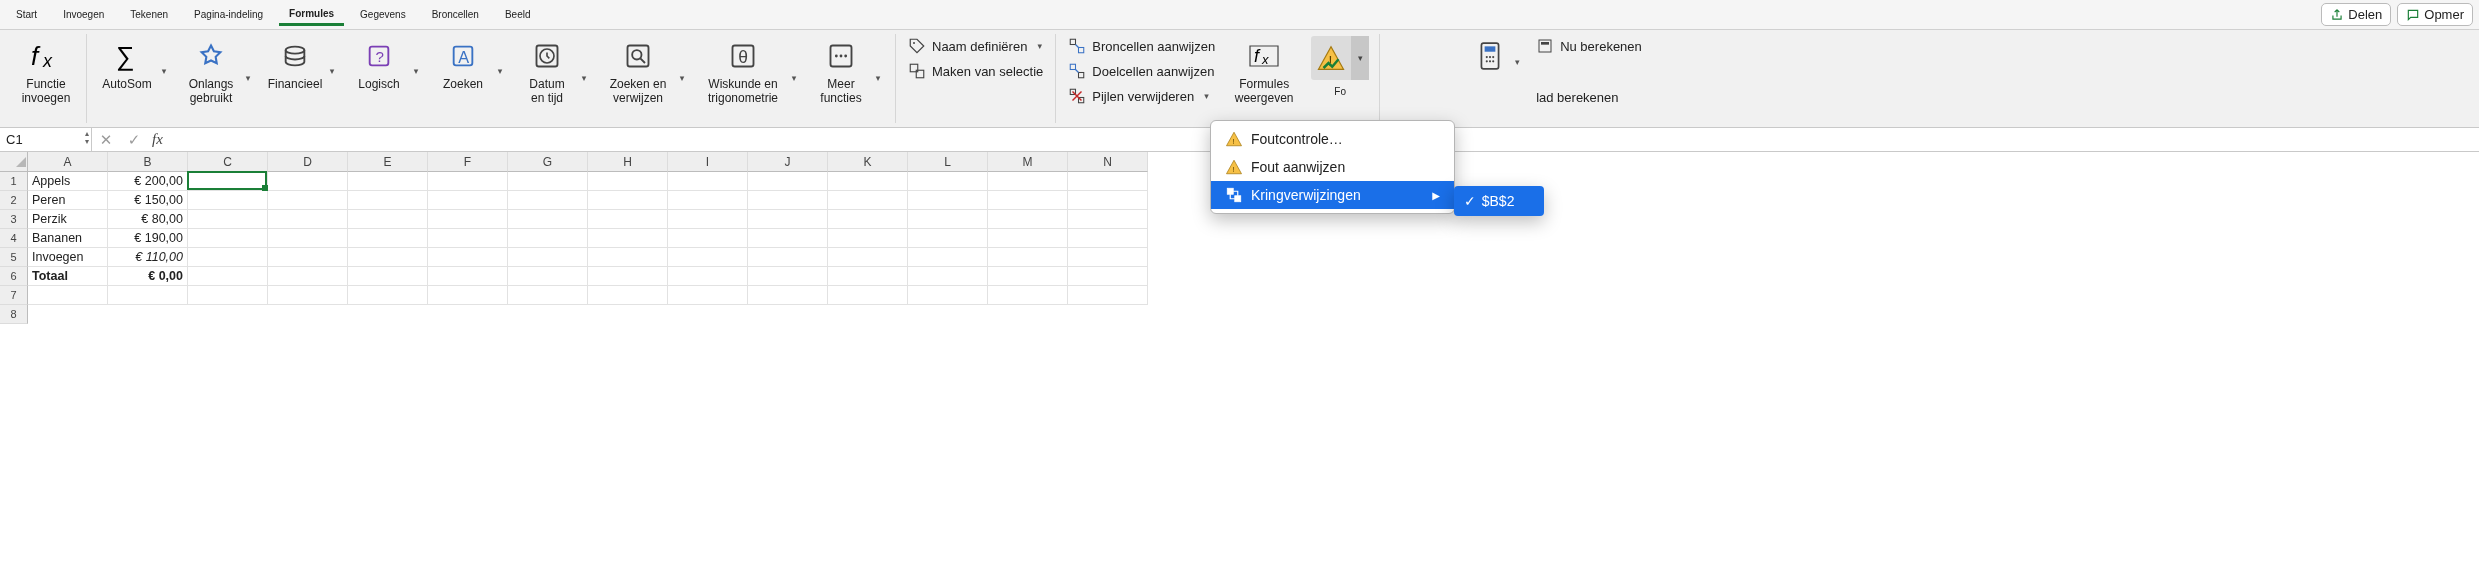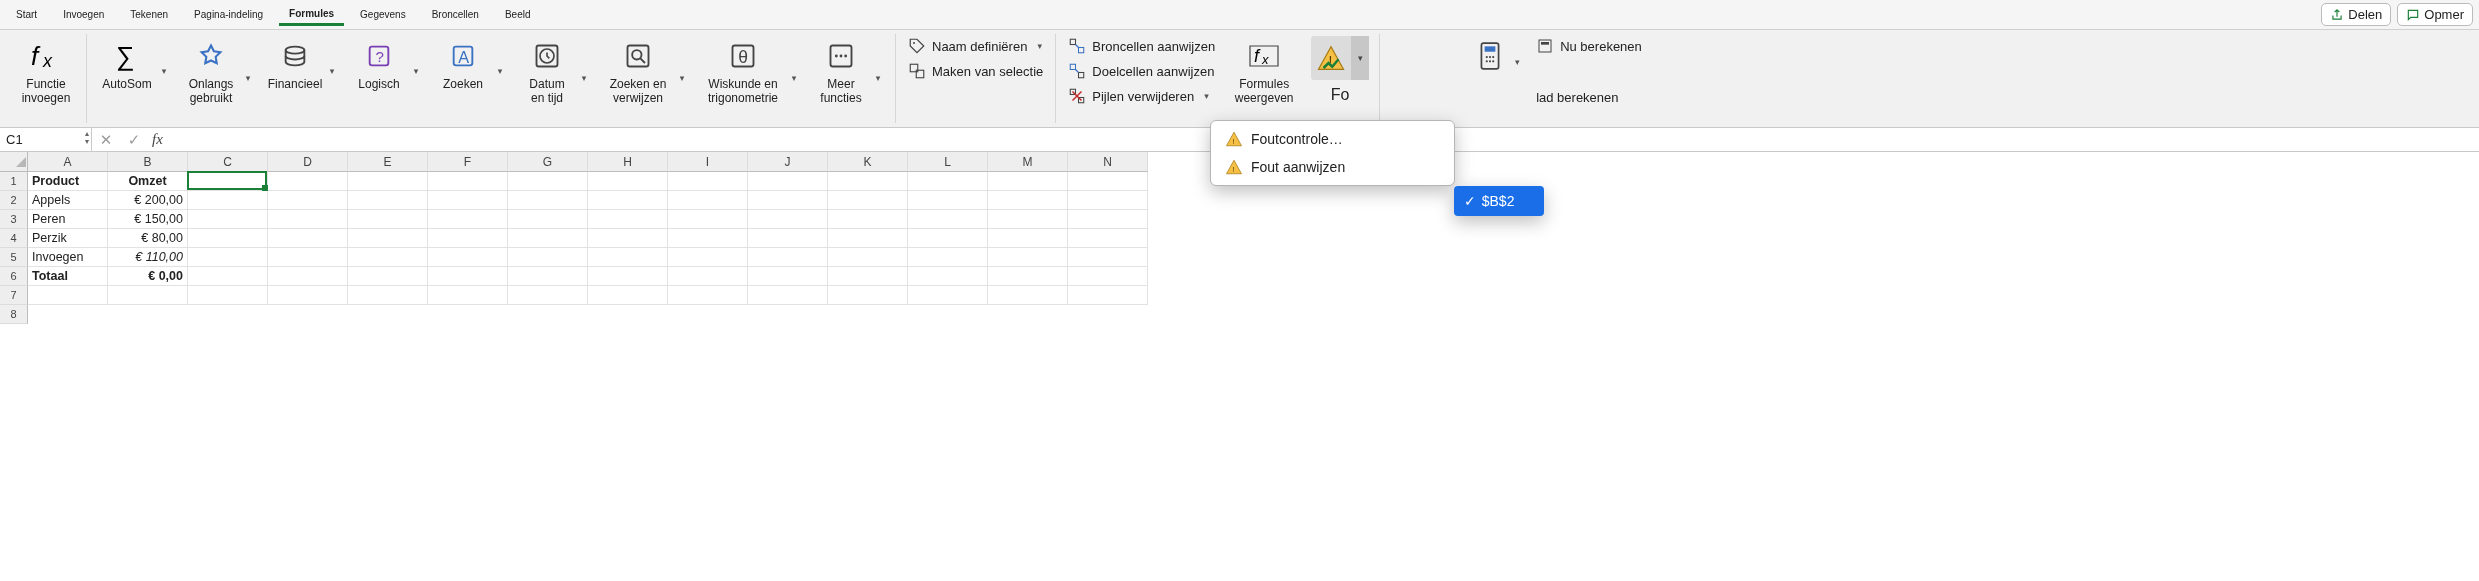--- a/index.html
+++ b/index.html
@@ -398,21 +398,21 @@
       <div class="errchk-wrap">
         <div class="errchk-main">
           <svg width="30" height="30" viewBox="0 0 24 24">
               <path d="M12 3L2 21h20z" fill="#f6c046" stroke="#a57a12" stroke-width="1"></path>
               <text x="10" y="18" font-size="11" fill="#5a4200">!</text>
               <path d="M6 20l4-4 3 3 5-6" fill="none" stroke="#1a7f37" stroke-width="2"></path>
             </svg>
         </div>
         <div class="errchk-caret">▾</div>
       </div>
-      <div class="lbl" style="font-size:16px;margin-top:6px">Fo</div>
+      <div class="lbl" style="font-size:10px;margin-top:6px">Fo</div>
     </div>
   </div>
 
   <div style="flex:0 0 80px"></div>
 
   <div class="grp" style="border-right:none">
     <div style="display:flex">
       <div class="btn-lg" style="width:40px">
         <div class="icon-slot">
           <svg width="26" height="30" viewBox="0 0 24 28">
@@ -456,20 +456,31 @@
       <span>Foutcontrole…</span>
     </div>
     <div class="menu-item">
       <span>
         <svg width="18" height="18" viewBox="0 0 24 24">
             <path d="M12 3L2 21h20z" fill="#f6c046" stroke="#a57a12"></path>
             <text x="10" y="18" font-size="10" fill="#5a4200">!</text>
           </svg>
       </span>
       <span>Fout aanwijzen</span>
+    </div>
+    <div class="menu-item sel">
+      <span>
+        <svg width="18" height="18" viewBox="0 0 24 24">
+            <rect x="3" y="3" width="8" height="8" fill="#fff" stroke="#fff"></rect>
+            <rect x="13" y="13" width="8" height="8" fill="#fff" stroke="#fff"></rect>
+            <path d="M7 11v6h6M17 13V7h-6" stroke="#fff" stroke-width="1.6" fill="none"></path>
+          </svg>
+      </span>
+      <span>Kringverwijzingen</span>
+      <span class="arrow">▶</span>
     </div>
   </div>
 
   <div class="submenu">
     <div class="submenu-item">
       <span>✓</span>
       <span>$B$2</span>
     </div>
   </div>
 </div>
@@ -515,36 +526,20 @@
         <div class="colhdr" style="width: 80px;">H</div>
         <div class="colhdr" style="width: 80px;">I</div>
         <div class="colhdr" style="width: 80px;">J</div>
         <div class="colhdr" style="width: 80px;">K</div>
         <div class="colhdr" style="width: 80px;">L</div>
         <div class="colhdr" style="width: 80px;">M</div>
         <div class="colhdr" style="width: 80px;">N</div>
       </div>
     <div class="gridbody" id="gridbody">
       <div class="active-outline" id="active-outline" style="left: 159px; top: -1px; width: 80px; height: 19px;"></div>
-    <div class="row">
-          <div class="cell bold" style="width: 80px;">Product</div>
-          <div class="cell bold center" style="width: 80px;">Omzet</div>
-          <div class="cell" style="width: 80px;"></div>
-          <div class="cell" style="width: 80px;"></div>
-          <div class="cell" style="width: 80px;"></div>
-          <div class="cell" style="width: 80px;"></div>
-          <div class="cell" style="width: 80px;"></div>
-          <div class="cell" style="width: 80px;"></div>
-          <div class="cell" style="width: 80px;"></div>
-          <div class="cell" style="width: 80px;"></div>
-          <div class="cell" style="width: 80px;"></div>
-          <div class="cell" style="width: 80px;"></div>
-          <div class="cell" style="width: 80px;"></div>
-          <div class="cell" style="width: 80px;"></div>
-        </div>
         <div class="row">
           <div class="cell" style="width: 80px;">Appels</div>
           <div class="cell right" style="width: 80px;">€ 200,00</div>
           <div class="cell" style="width: 80px;"></div>
           <div class="cell" style="width: 80px;"></div>
           <div class="cell" style="width: 80px;"></div>
           <div class="cell" style="width: 80px;"></div>
           <div class="cell" style="width: 80px;"></div>
           <div class="cell" style="width: 80px;"></div>
           <div class="cell" style="width: 80px;"></div>
@@ -580,20 +575,36 @@
           <div class="cell" style="width: 80px;"></div>
           <div class="cell" style="width: 80px;"></div>
           <div class="cell" style="width: 80px;"></div>
           <div class="cell" style="width: 80px;"></div>
           <div class="cell" style="width: 80px;"></div>
           <div class="cell" style="width: 80px;"></div>
           <div class="cell" style="width: 80px;"></div>
           <div class="cell" style="width: 80px;"></div>
         </div>
         <div class="row">
+          <div class="cell" style="width: 80px;">Bananen</div>
+          <div class="cell right" style="width: 80px;">€ 190,00</div>
+          <div class="cell" style="width: 80px;"></div>
+          <div class="cell" style="width: 80px;"></div>
+          <div class="cell" style="width: 80px;"></div>
+          <div class="cell" style="width: 80px;"></div>
+          <div class="cell" style="width: 80px;"></div>
+          <div class="cell" style="width: 80px;"></div>
+          <div class="cell" style="width: 80px;"></div>
+          <div class="cell" style="width: 80px;"></div>
+          <div class="cell" style="width: 80px;"></div>
+          <div class="cell" style="width: 80px;"></div>
+          <div class="cell" style="width: 80px;"></div>
+          <div class="cell" style="width: 80px;"></div>
+        </div>
+        <div class="row">
           <div class="cell" style="width: 80px;">Invoegen</div>
           <div class="cell right" style="width: 80px; font-style: italic;">€ 110,00</div>
           <div class="cell" style="width: 80px;"></div>
           <div class="cell" style="width: 80px;"></div>
           <div class="cell" style="width: 80px;"></div>
           <div class="cell" style="width: 80px;"></div>
           <div class="cell" style="width: 80px;"></div>
           <div class="cell" style="width: 80px;"></div>
           <div class="cell" style="width: 80px;"></div>
           <div class="cell" style="width: 80px;"></div>

